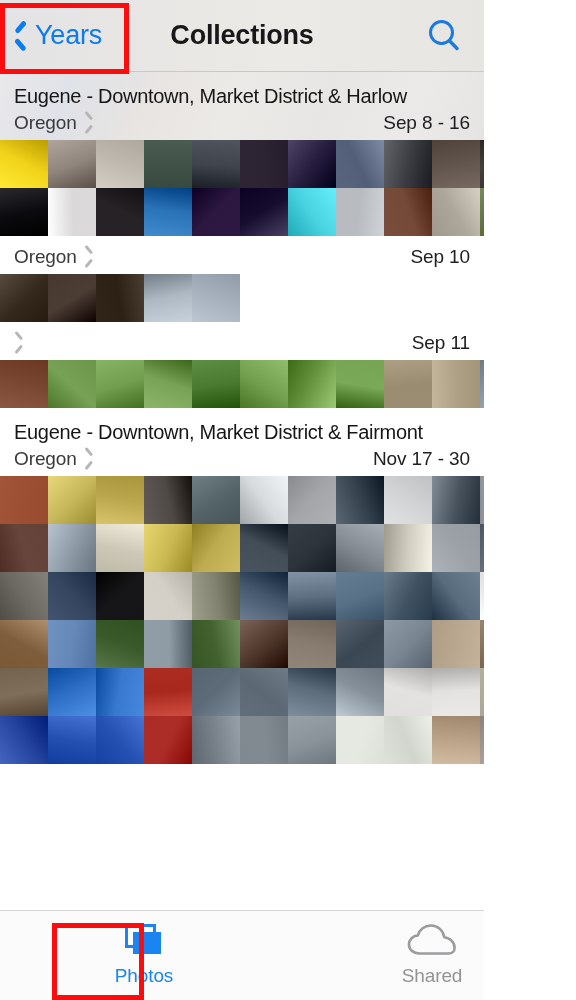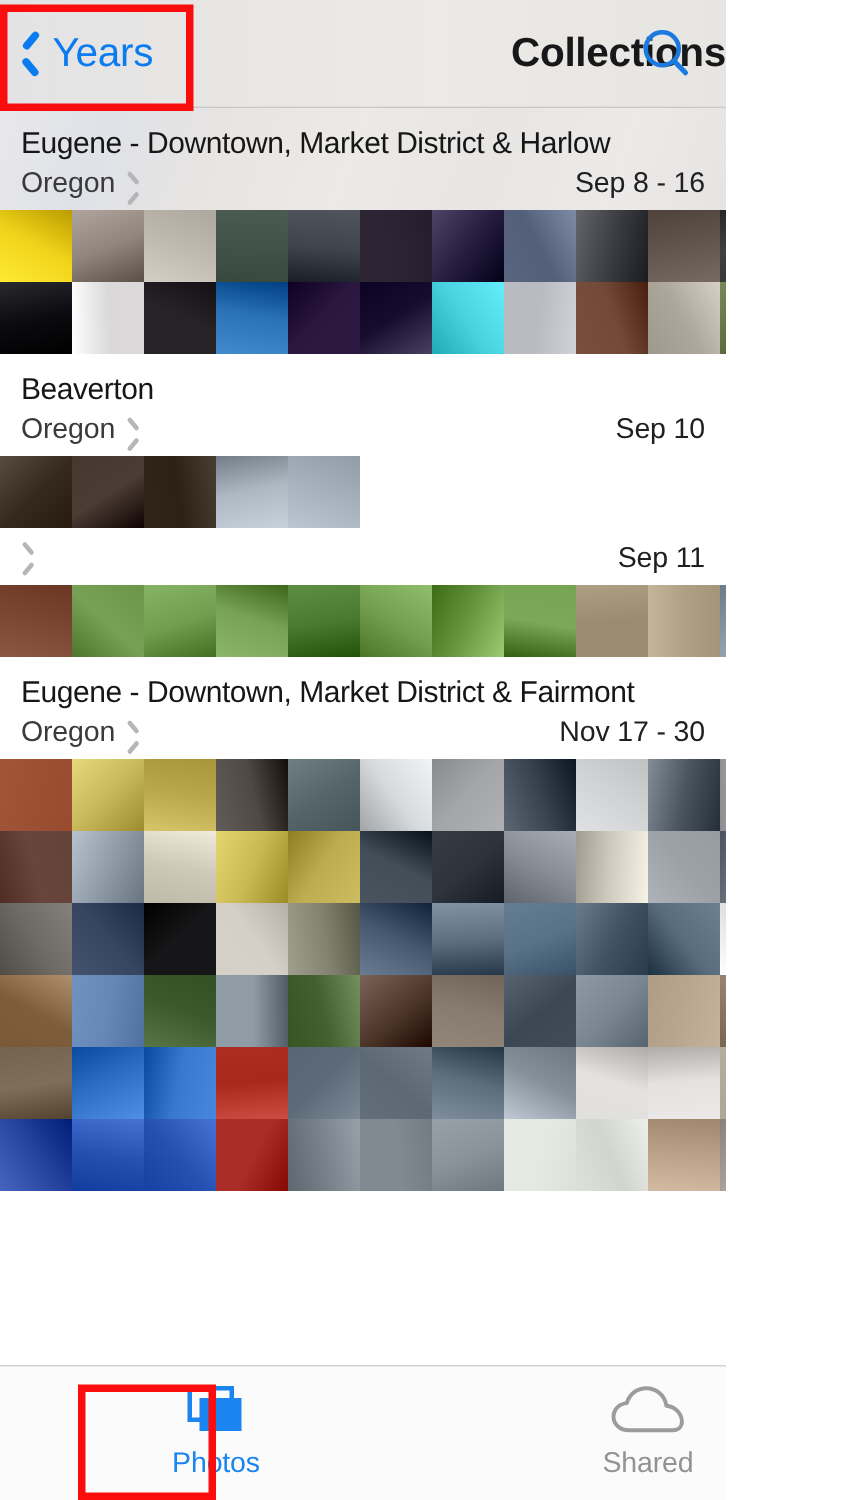--- a/index.html
+++ b/index.html
@@ -58,21 +58,21 @@
   .chev-left::before { top: 7px;  transform: rotate(-50deg); transform-origin: left center; }
   .chev-left::after  { top: 14px; transform: rotate(50deg);  transform-origin: left center; }
   .nav-back-label {
     font-size: 27px;
     color: #0a7cf0;
     letter-spacing: -0.2px;
   }
   .nav-title {
     position: absolute;
     left: 0; right: 0;
-    text-align: right;
+    text-align: center;
     font-size: 27px;
     font-weight: bold;
     color: #18181a;
     letter-spacing: -0.2px;
     pointer-events: none;
   }
   .nav-search {
     position: absolute;
     right: 18px;
     top: 14px;
@@ -101,21 +101,21 @@
     white-space: nowrap;
   }
   .sh-sub {
     display: flex;
     align-items: center;
     justify-content: space-between;
     margin-top: 1px;
   }
   .sh-sub-left {
     display: flex;
-    align-items: flex-end;
+    align-items: center;
     gap: 7px;
   }
   .sh-place {
     font-size: 19px;
     color: #3a3a3c;
     letter-spacing: -0.1px;
   }
   .chev-right {
     width: 9px;
     height: 16px;
@@ -258,21 +258,20 @@
         <div class="thumb" style="background: linear-gradient(314deg, rgb(44, 24, 65) 0%, rgb(43, 23, 64) 52%, rgb(14, 0, 35) 100%);"></div>
         <div class="thumb" style="background: linear-gradient(329deg, rgb(74, 64, 97) 0%, rgb(22, 12, 45) 52%, rgb(12, 2, 35) 100%);"></div>
         <div class="thumb" style="background: linear-gradient(236deg, rgb(100, 238, 252) 0%, rgb(73, 211, 225) 52%, rgb(32, 170, 184) 100%);"></div>
         <div class="thumb" style="background: linear-gradient(277deg, rgb(208, 212, 217) 0%, rgb(184, 188, 193) 52%, rgb(184, 188, 193) 100%);"></div>
         <div class="thumb" style="background: linear-gradient(71deg, rgb(121, 78, 61) 0%, rgb(116, 73, 56) 52%, rgb(73, 30, 13) 100%);"></div>
         <div class="thumb" style="background: linear-gradient(242deg, rgb(215, 208, 196) 0%, rgb(173, 166, 154) 52%, rgb(159, 152, 140) 100%);"></div>
         <div class="thumb" style="background: linear-gradient(132deg, rgb(120, 138, 91) 0%, rgb(89, 107, 60) 52%, rgb(50, 68, 21) 100%);"></div>
         <div class="thumb" style="background: linear-gradient(239deg, rgb(255, 253, 246) 0%, rgb(240, 238, 231) 52%, rgb(171, 169, 162) 100%);"></div>
       </div>
       <div class="section-header">
-        <div class="sh-title">Beaverton</div>
         <div class="sh-sub">
           <div class="sh-sub-left">
             <span class="sh-place">Oregon</span>
             <span class="chev-right"></span>
           </div>
           <span class="sh-date">Sep 10</span>
         </div>
       </div>
       <div class="photo-grid">
         <div class="thumb" style="background: linear-gradient(136deg, rgb(88, 75, 64) 0%, rgb(53, 40, 29) 52%, rgb(39, 26, 15) 100%);"></div>

